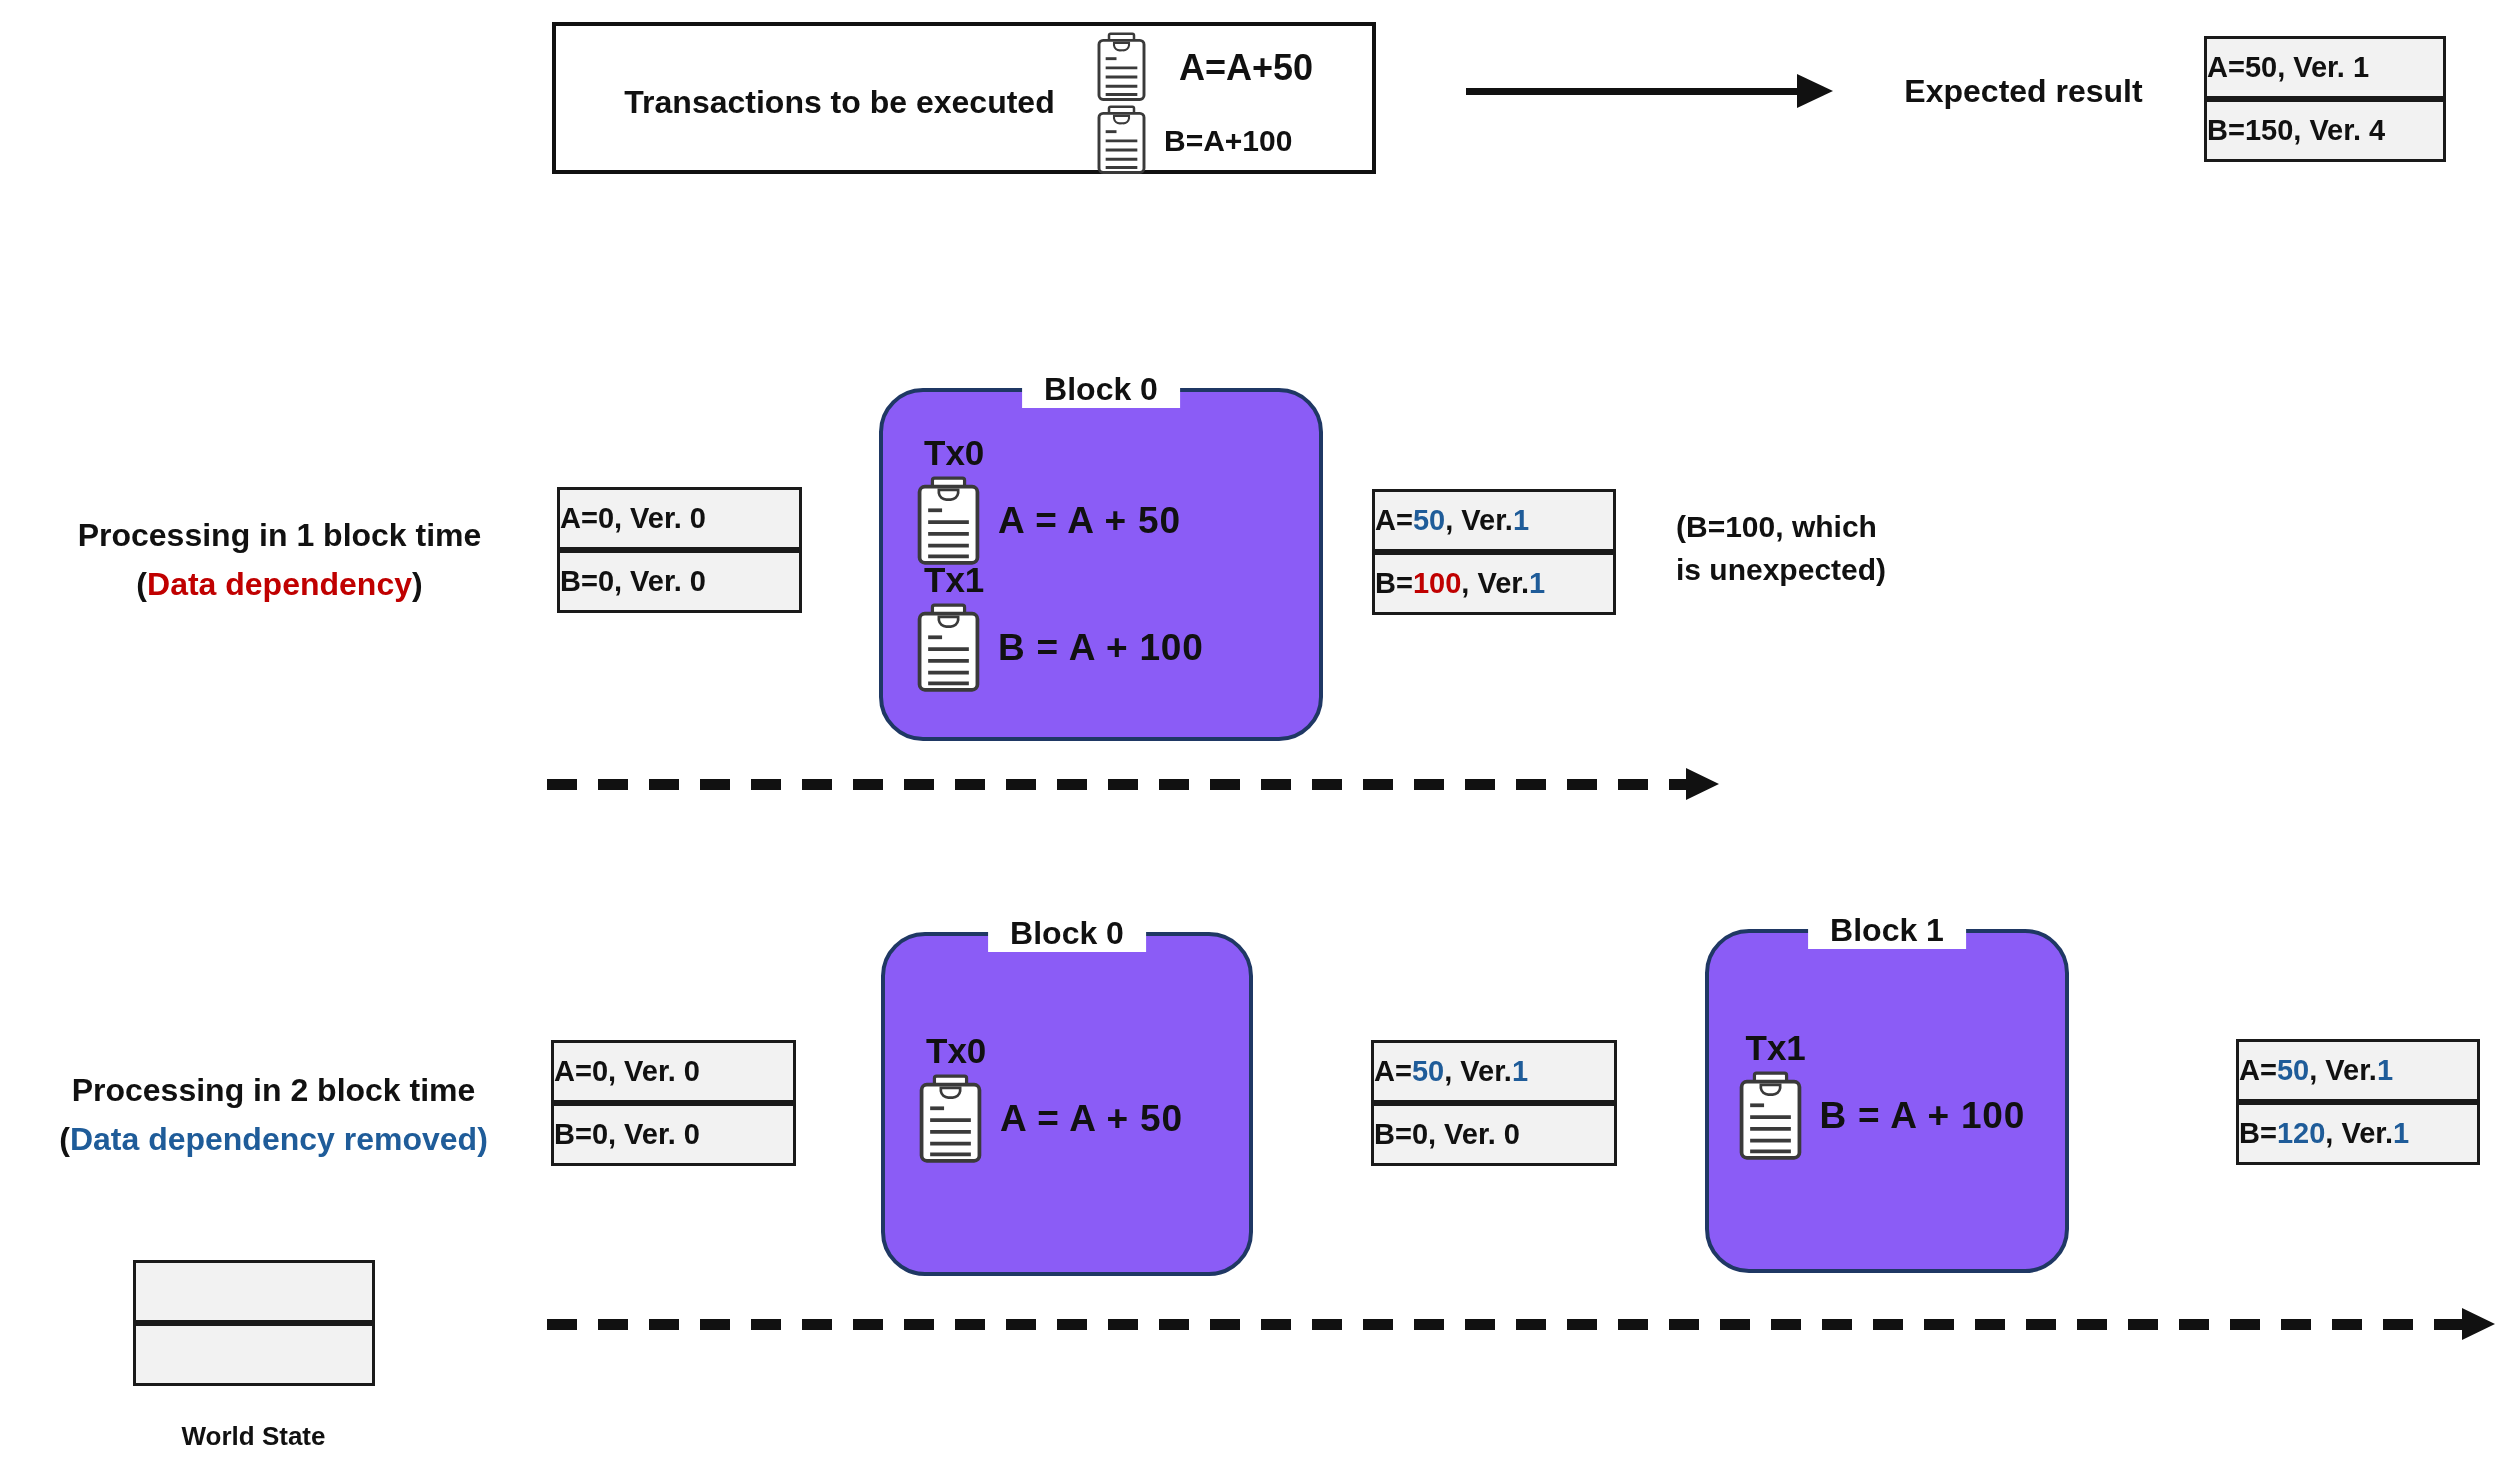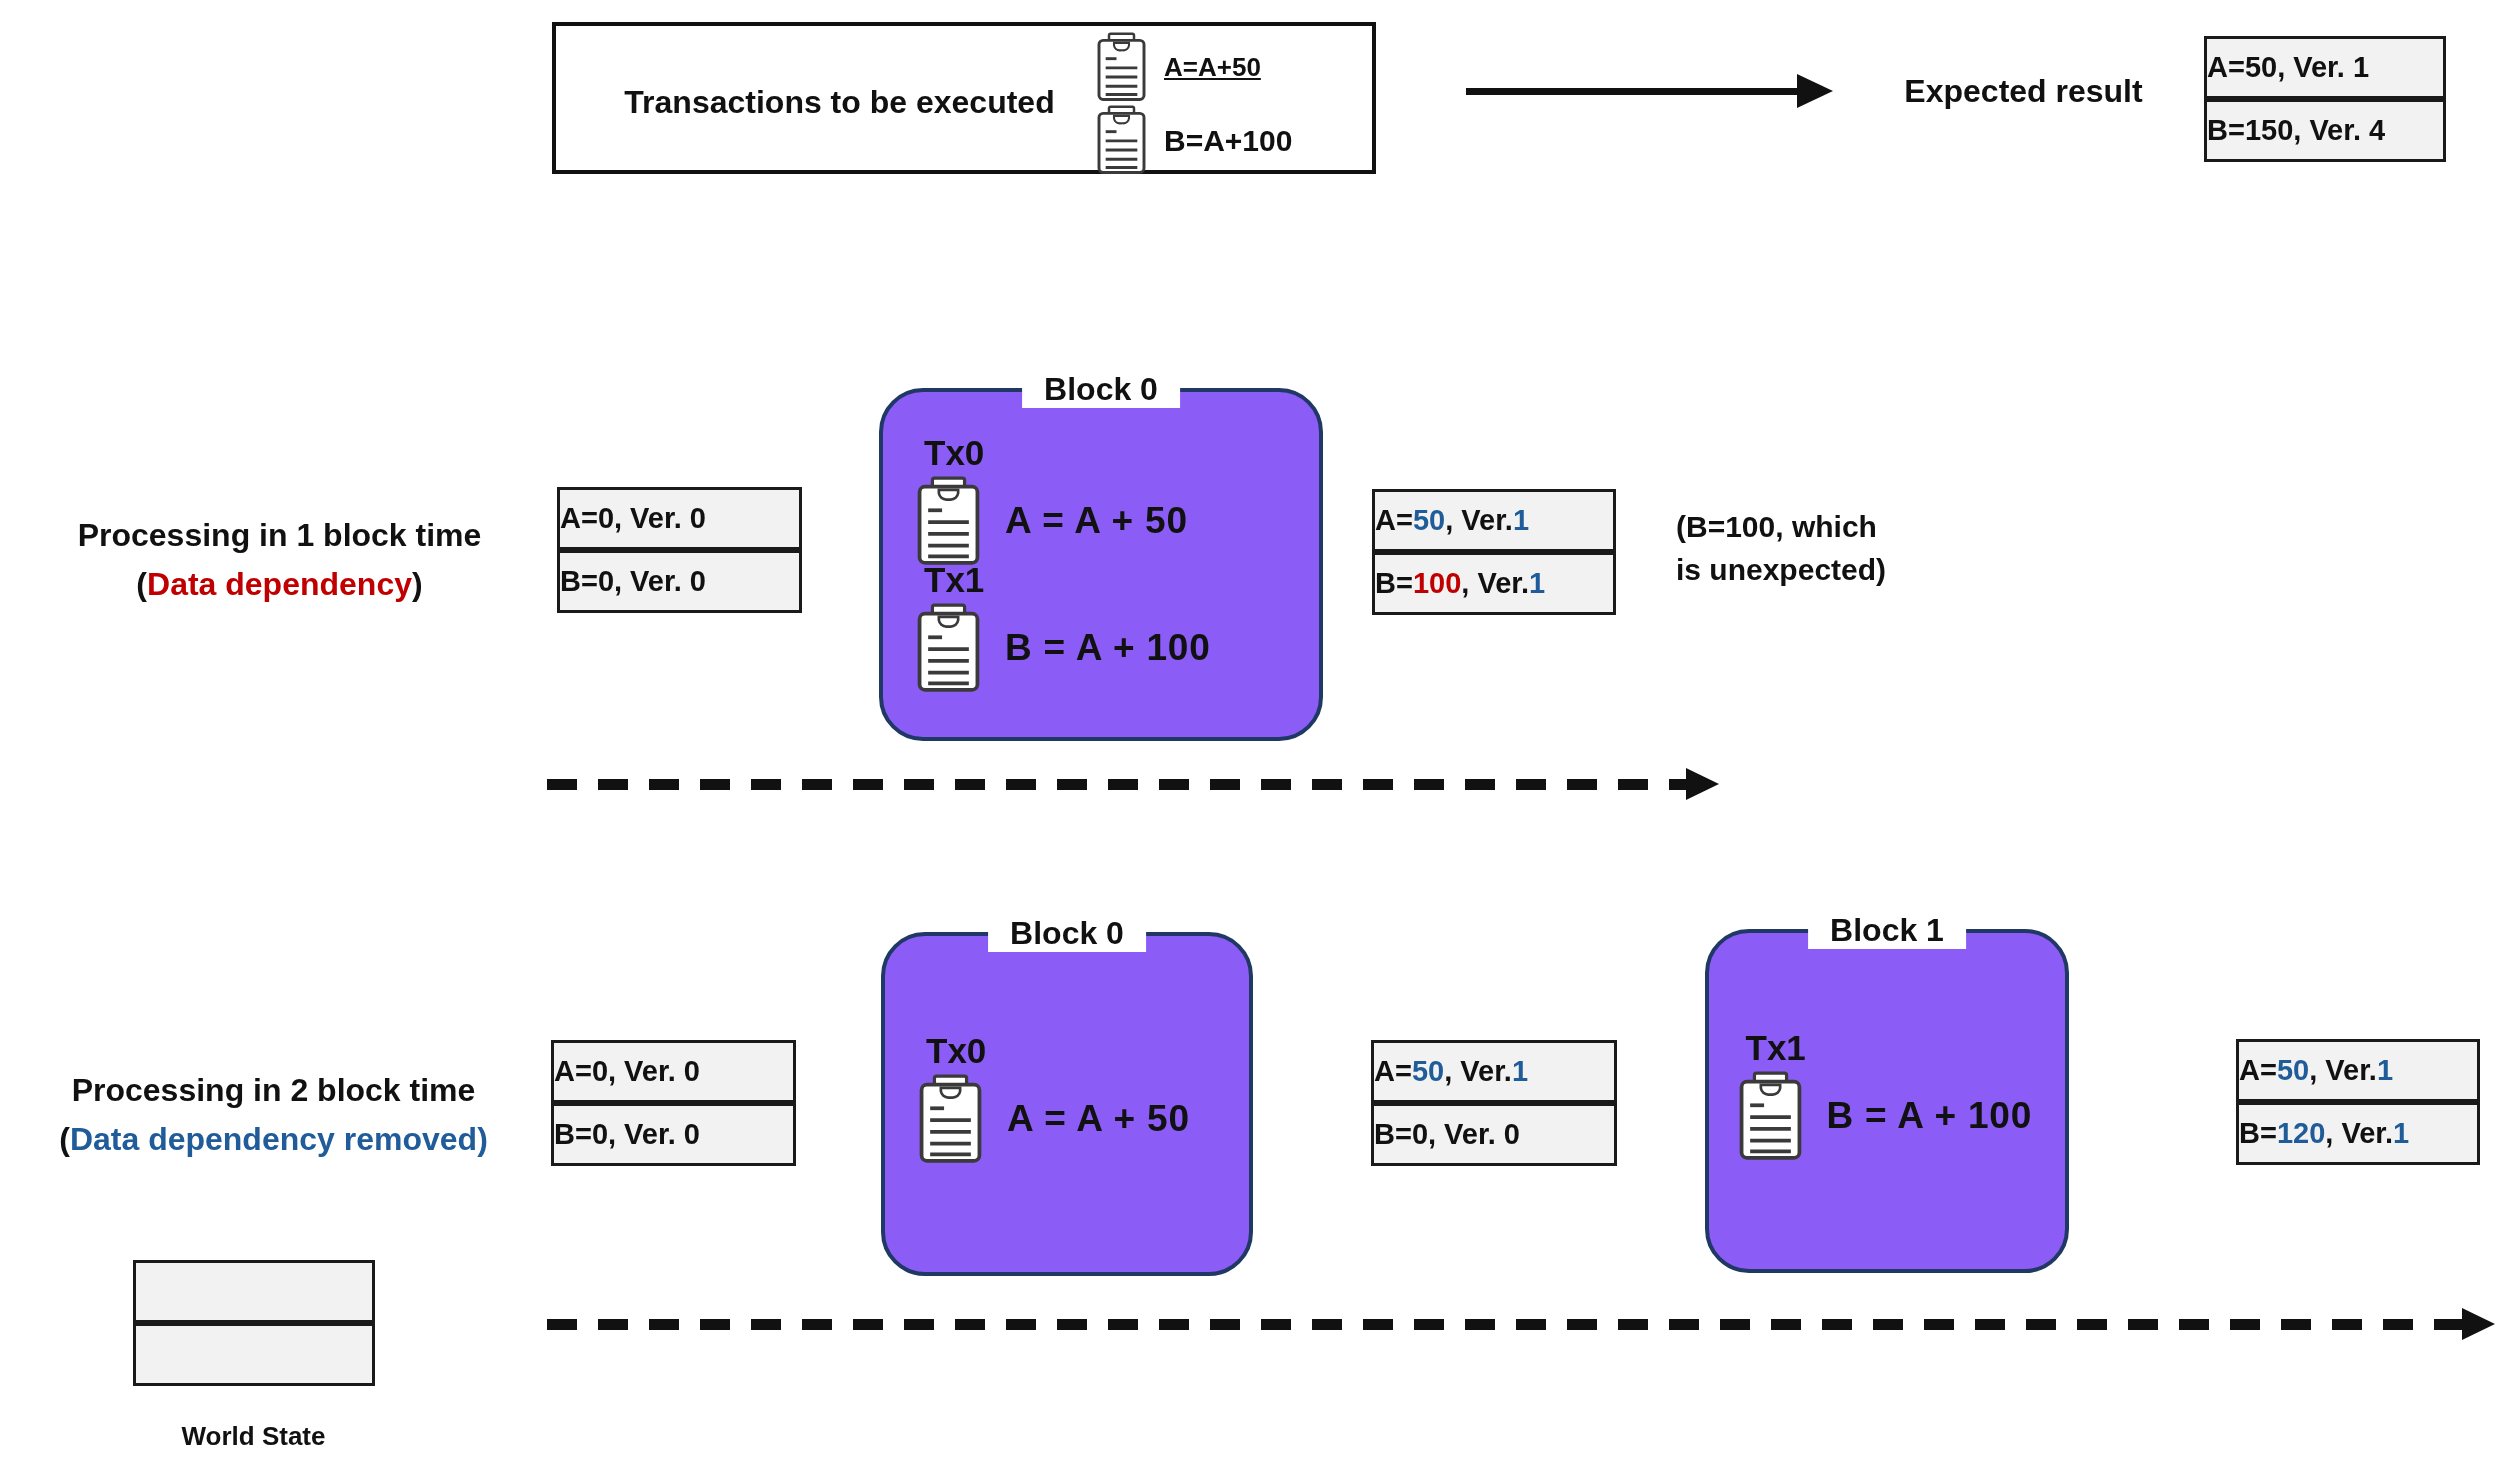--- a/index.html
+++ b/index.html
@@ -12,21 +12,21 @@
              display:flex;align-items:center;font-size:29px;white-space:nowrap;}
 
   
   .block{position:absolute;border:4.8px solid var(--navy,#1F3864);border-radius:44px;box-sizing:border-box;background:#8b5cf6;}
   .block-title{position:absolute;top:-21.4px;left:50%;transform:translateX(-50%);background:#fff;
                padding:0 22px;font-size:32px;white-space:nowrap;}
 
   
   .tx{position:absolute;}
   .tx-label{font-size:35px;margin-left:8px;margin-bottom:3.2px;}
-  .tx-body{display:flex;align-items:center;gap:24px;}
+  .tx-body{display:flex;align-items:center;gap:17px;}
   .tx-code{font-size:37px;white-space:nowrap;letter-spacing:0.8px;}
 
   
   .arrow-line{position:absolute;background:#111;}
   .arrow-head{position:absolute;width:0;height:0;border-top:17.4px solid transparent;
               border-bottom:17.4px solid transparent;border-left:36px solid #111;}
   .dashed-line{position:absolute;height:11px;
                background:repeating-linear-gradient(90deg,#111 0 30px,transparent 30px 51px);}
   .dash-head{position:absolute;width:0;height:0;border-top:16.6px solid transparent;
              border-bottom:16.6px solid transparent;border-left:33px solid #111;}
@@ -51,21 +51,21 @@
       <rect x="15" y="2" width="30" height="11" rx="2" fill="#fff" stroke="#3a3a3a" stroke-width="3"></rect>
       <rect x="3" y="10" width="54" height="71" rx="5" fill="#fff" stroke="#3a3a3a" stroke-width="3.5"></rect>
       <path d="M21 13 h18 v3 a7 7 0 0 1 -7 6 h-4 a7 7 0 0 1 -7 -6 z" fill="#fff" stroke="#3a3a3a" stroke-width="2.5"></path>
       <line x1="11" y1="32" x2="24" y2="32" stroke="#3a3a3a" stroke-width="3.5"></line>
       <line x1="11" y1="43" x2="49" y2="43" stroke="#3a3a3a" stroke-width="3.5"></line>
       <line x1="11" y1="54" x2="49" y2="54" stroke="#3a3a3a" stroke-width="3.5"></line>
       <line x1="11" y1="65" x2="49" y2="65" stroke="#3a3a3a" stroke-width="3.5"></line>
       <line x1="11" y1="75" x2="49" y2="75" stroke="#3a3a3a" stroke-width="3.5"></line>
     </svg>
   </div>
-  <div class="abs" style="left:608px;top:24px;font-size:26px;line-height:35px;white-space:nowrap;text-decoration:underline;">A=A+50</div>
+  <div class="abs" style="left:623px;top:24px;font-size:36px;line-height:35px;white-space:nowrap;">A=A+50</div>
 
   <div class="abs" style="left:540px;top:79px;">
     <svg class="clip" width="51" height="70" viewBox="0 0 60 84">
       <rect x="15" y="2" width="30" height="11" rx="2" fill="#fff" stroke="#3a3a3a" stroke-width="3"></rect>
       <rect x="3" y="10" width="54" height="71" rx="5" fill="#fff" stroke="#3a3a3a" stroke-width="3.5"></rect>
       <path d="M21 13 h18 v3 a7 7 0 0 1 -7 6 h-4 a7 7 0 0 1 -7 -6 z" fill="#fff" stroke="#3a3a3a" stroke-width="2.5"></path>
       <line x1="11" y1="32" x2="24" y2="32" stroke="#3a3a3a" stroke-width="3.5"></line>
       <line x1="11" y1="43" x2="49" y2="43" stroke="#3a3a3a" stroke-width="3.5"></line>
       <line x1="11" y1="54" x2="49" y2="54" stroke="#3a3a3a" stroke-width="3.5"></line>
       <line x1="11" y1="65" x2="49" y2="65" stroke="#3a3a3a" stroke-width="3.5"></line>

